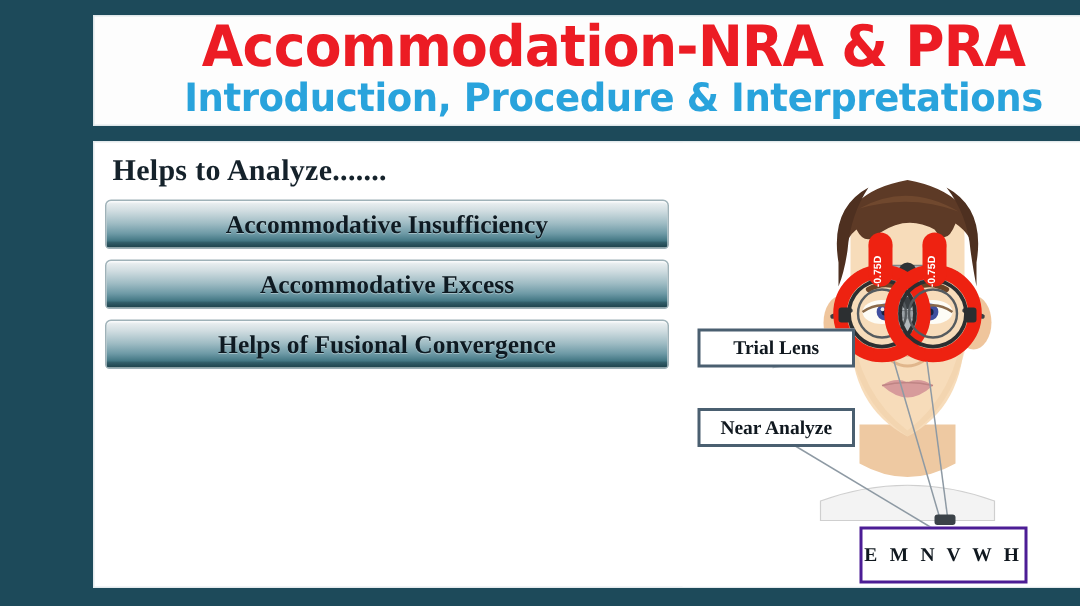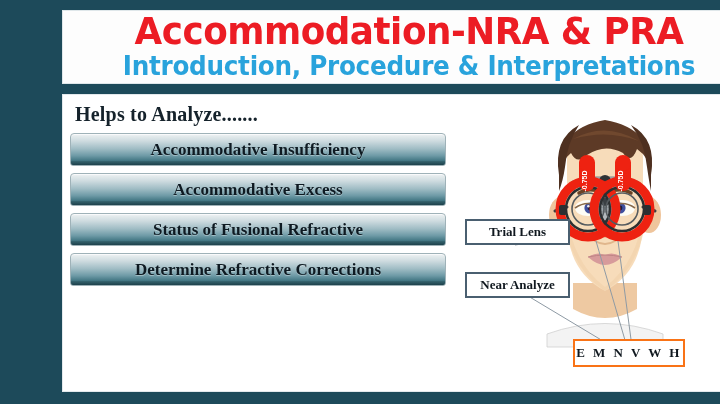--- a/index.html
+++ b/index.html
@@ -118,23 +118,23 @@
     font-family:"Liberation Serif", serif;
     font-weight:bold;
     font-size:13px;
     color:#10181f;
     white-space:nowrap;
     box-sizing:border-box;
   }
   #callout-trial-lens{left:10px;top:124px;width:105px;height:26px;}
   #callout-near-target{left:10px;top:177px;width:105px;height:26px;}
   #callout-chart{
-    left:118px;top:244px;width:112px;height:28px;
+    left:118px;top:256px;width:112px;height:38px;
     font-size:13px;letter-spacing:2.5px;
-    border:2px solid #f97316;
+    border:2px solid #4c1d95;
   }
 </style>
 </head>
 <body>
 
 <div class="slide">
 
   <div class="title-card">
     <div class="title-main">Accommodation-NRA &amp; PRA</div>
     <div class="title-sub">Introduction, Procedure &amp; Interpretations</div>
@@ -151,27 +151,24 @@
 
         <div class="pbtn">
           <span class="pbtn-label">Accommodative Insufficiency</span>
         </div>
 
         <div class="pbtn">
           <span class="pbtn-label">Accommodative Excess</span>
         </div>
 
         <div class="pbtn">
-          <span class="pbtn-label">Status of Fusional Refractive</span>
+          <span class="pbtn-label">Helps of Fusional Convergence</span>
         </div>
 
 
-        <div class="pbtn">
-          <span class="pbtn-label">Determine Refractive Corrections</span>
-        </div>
 
       </div>
     </div>
 
     <div class="right-col">
 
       <svg class="illus" viewBox="0 0 300 298">
 
         <path d="M118 188 L118 214 Q150 232 182 214 L182 188 Z" fill="#eec9a2"></path>
         <path d="M92 239 Q150 218 208 239 L208 252 L92 252 Z" fill="#f3f3f3" stroke="#cfcfcf" stroke-width="0.8"></path>

